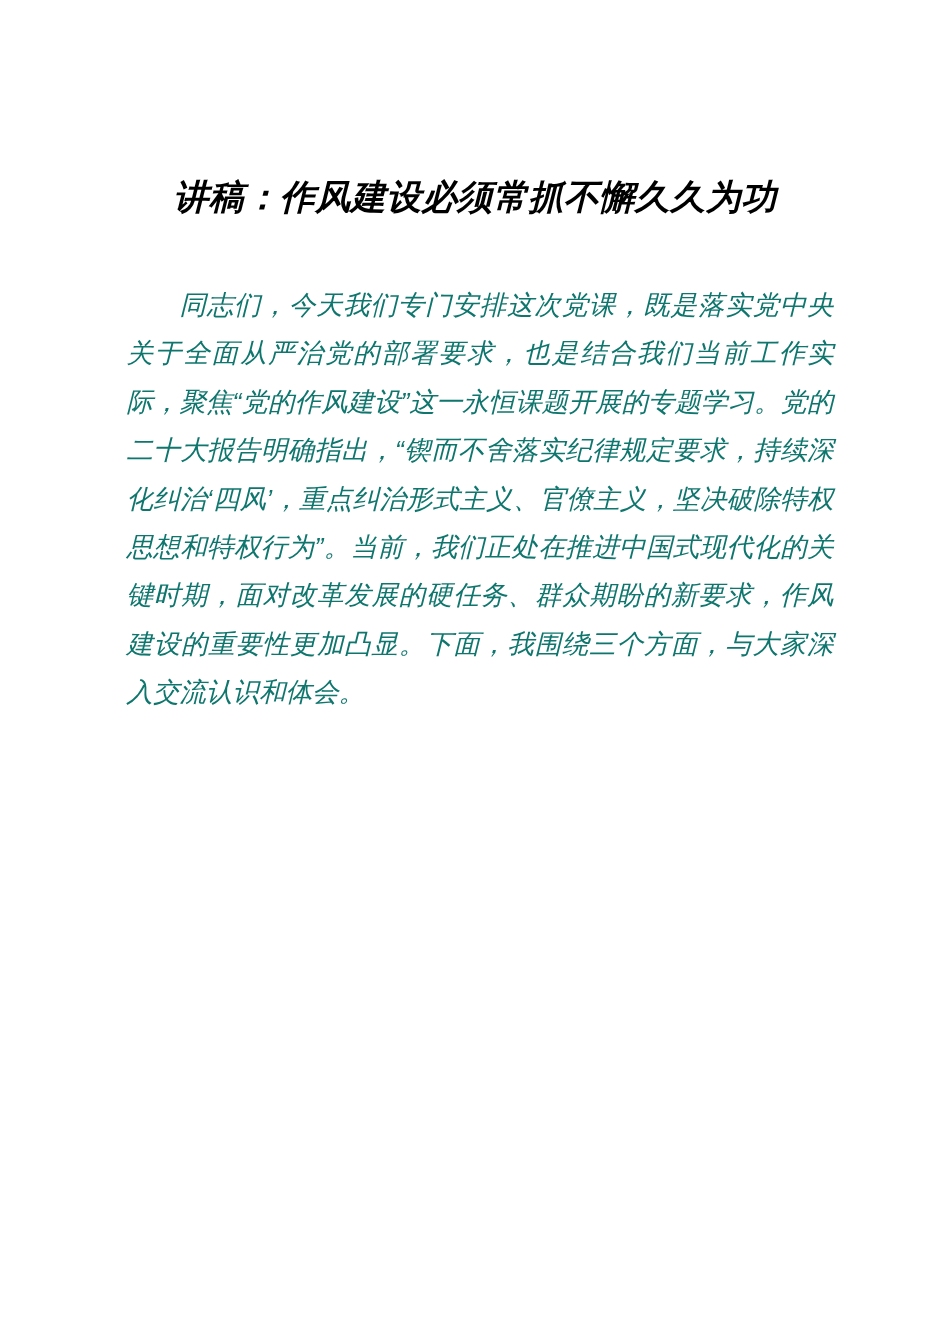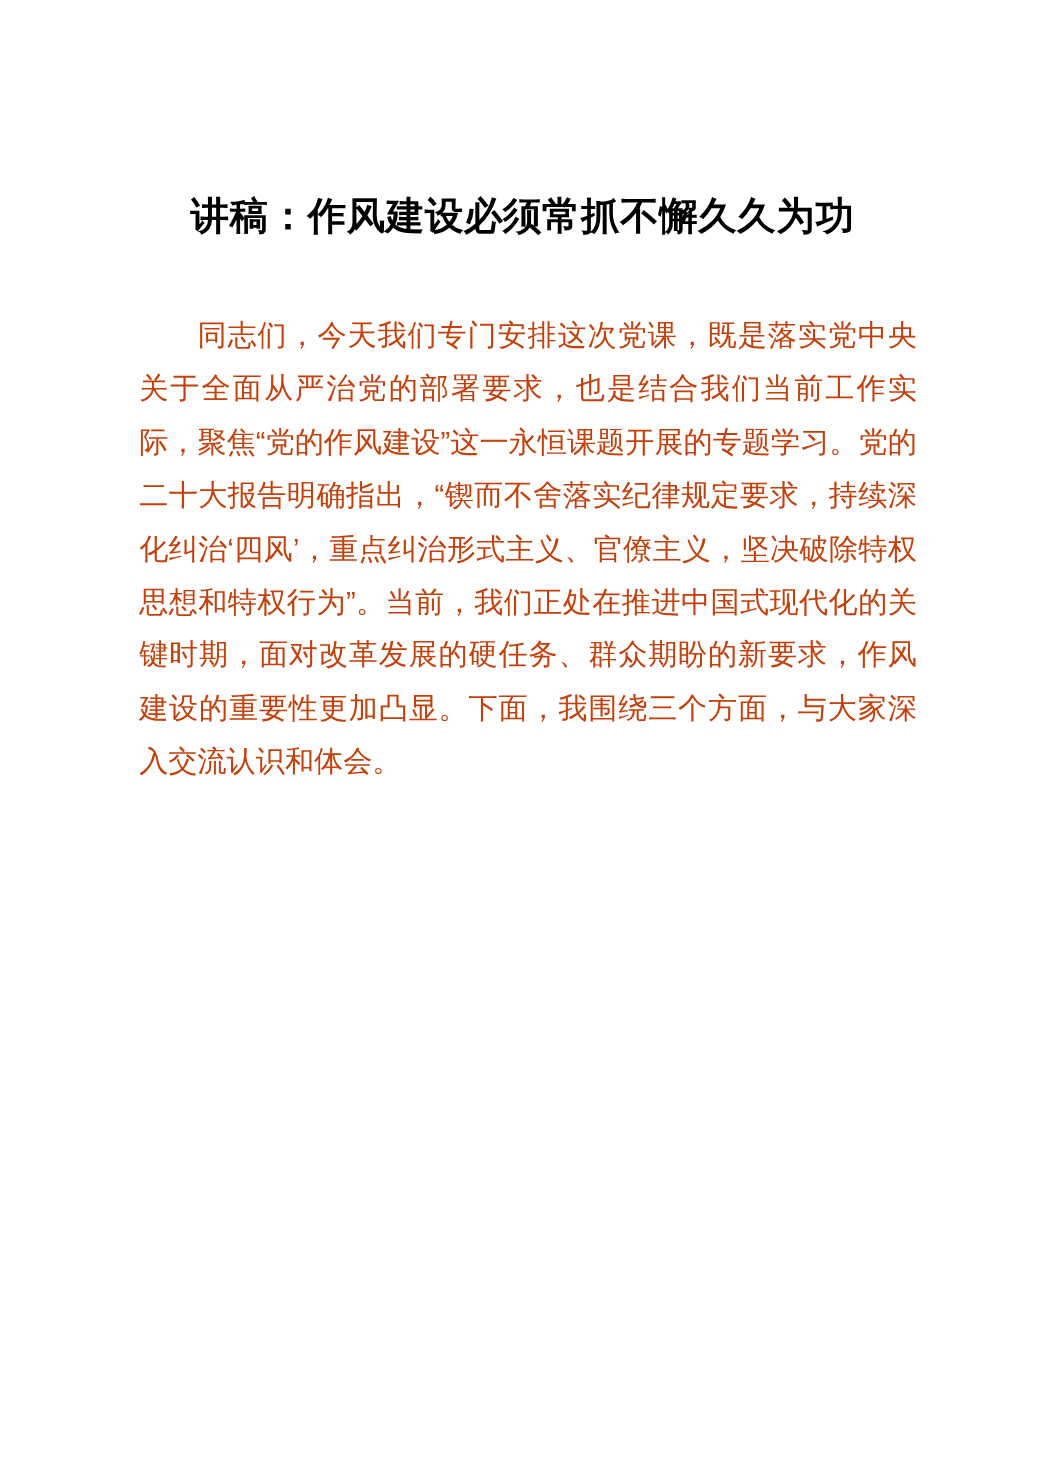--- a/index.html
+++ b/index.html
@@ -10,20 +10,21 @@
   }
   .doc-page {
     position: relative;
     width: 941px;
     height: 1344px;
     margin: 0 auto;
     background: #ffffff;
     overflow: hidden;
     font-family: "Liberation Sans", sans-serif;
     color: #000000;
+    font-style: italic;
   }
   .doc-title {
     margin: 172px 80px 0 80px;
     padding: 0;
     text-align: center;
     font-size: 35px;
     line-height: 50px;
     font-weight: bold;
     letter-spacing: 0.5px;
     color: #000000;
@@ -33,21 +34,21 @@
   }
   .doc-body p {
     margin: 0;
     padding: 0;
     font-size: 26.5px;
     line-height: 48.4px;
     text-align: justify;
     text-justify: inter-ideograph;
     text-indent: 2em;
     font-weight: normal;
-    color: #c2410c;
+    color: #0f766e;
   }
 </style>
 </head>
 <body>
 
 <div class="doc-page">
   <h1 class="doc-title">讲稿：作风建设必须常抓不懈久久为功</h1>
   <div class="doc-body">
     <p>同志们，今天我们专门安排这次党课，既是落实党中央关于全面从严治党的部署要求，也是结合我们当前工作实际，聚焦“党的作风建设”这一永恒课题开展的专题学习。党的二十大报告明确指出，“锲而不舍落实纪律规定要求，持续深化纠治‘四风’，重点纠治形式主义、官僚主义，坚决破除特权思想和特权行为”。当前，我们正处在推进中国式现代化的关键时期，面对改革发展的硬任务、群众期盼的新要求，作风建设的重要性更加凸显。下面，我围绕三个方面，与大家深入交流认识和体会。</p>
   </div>

